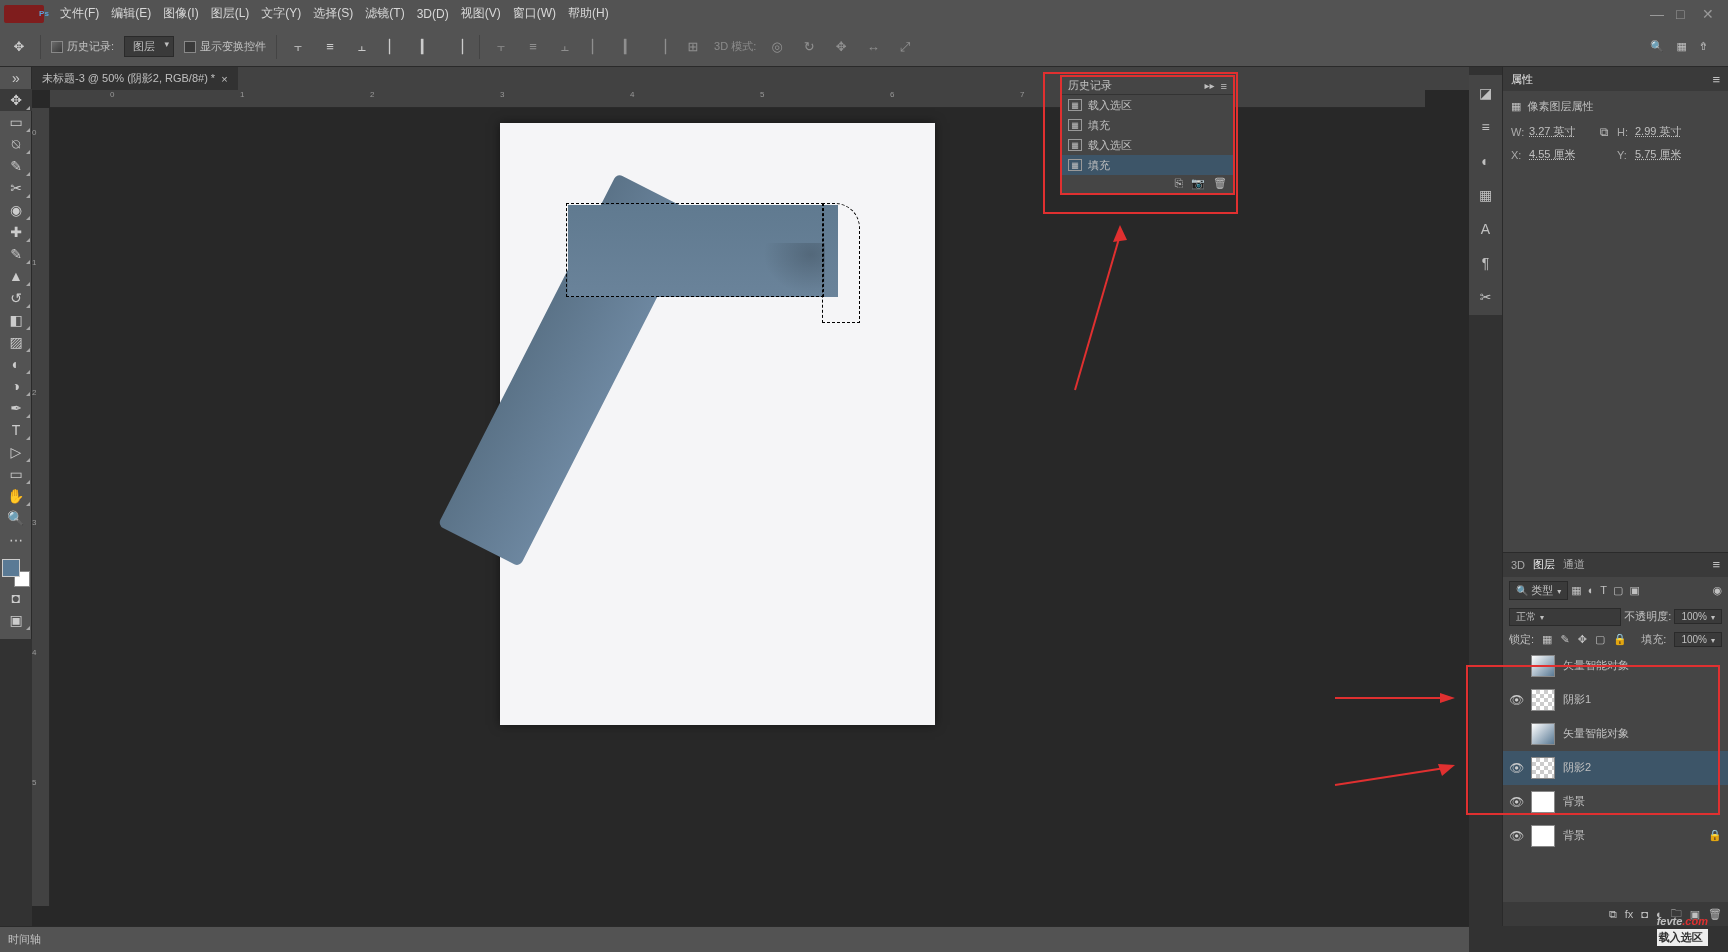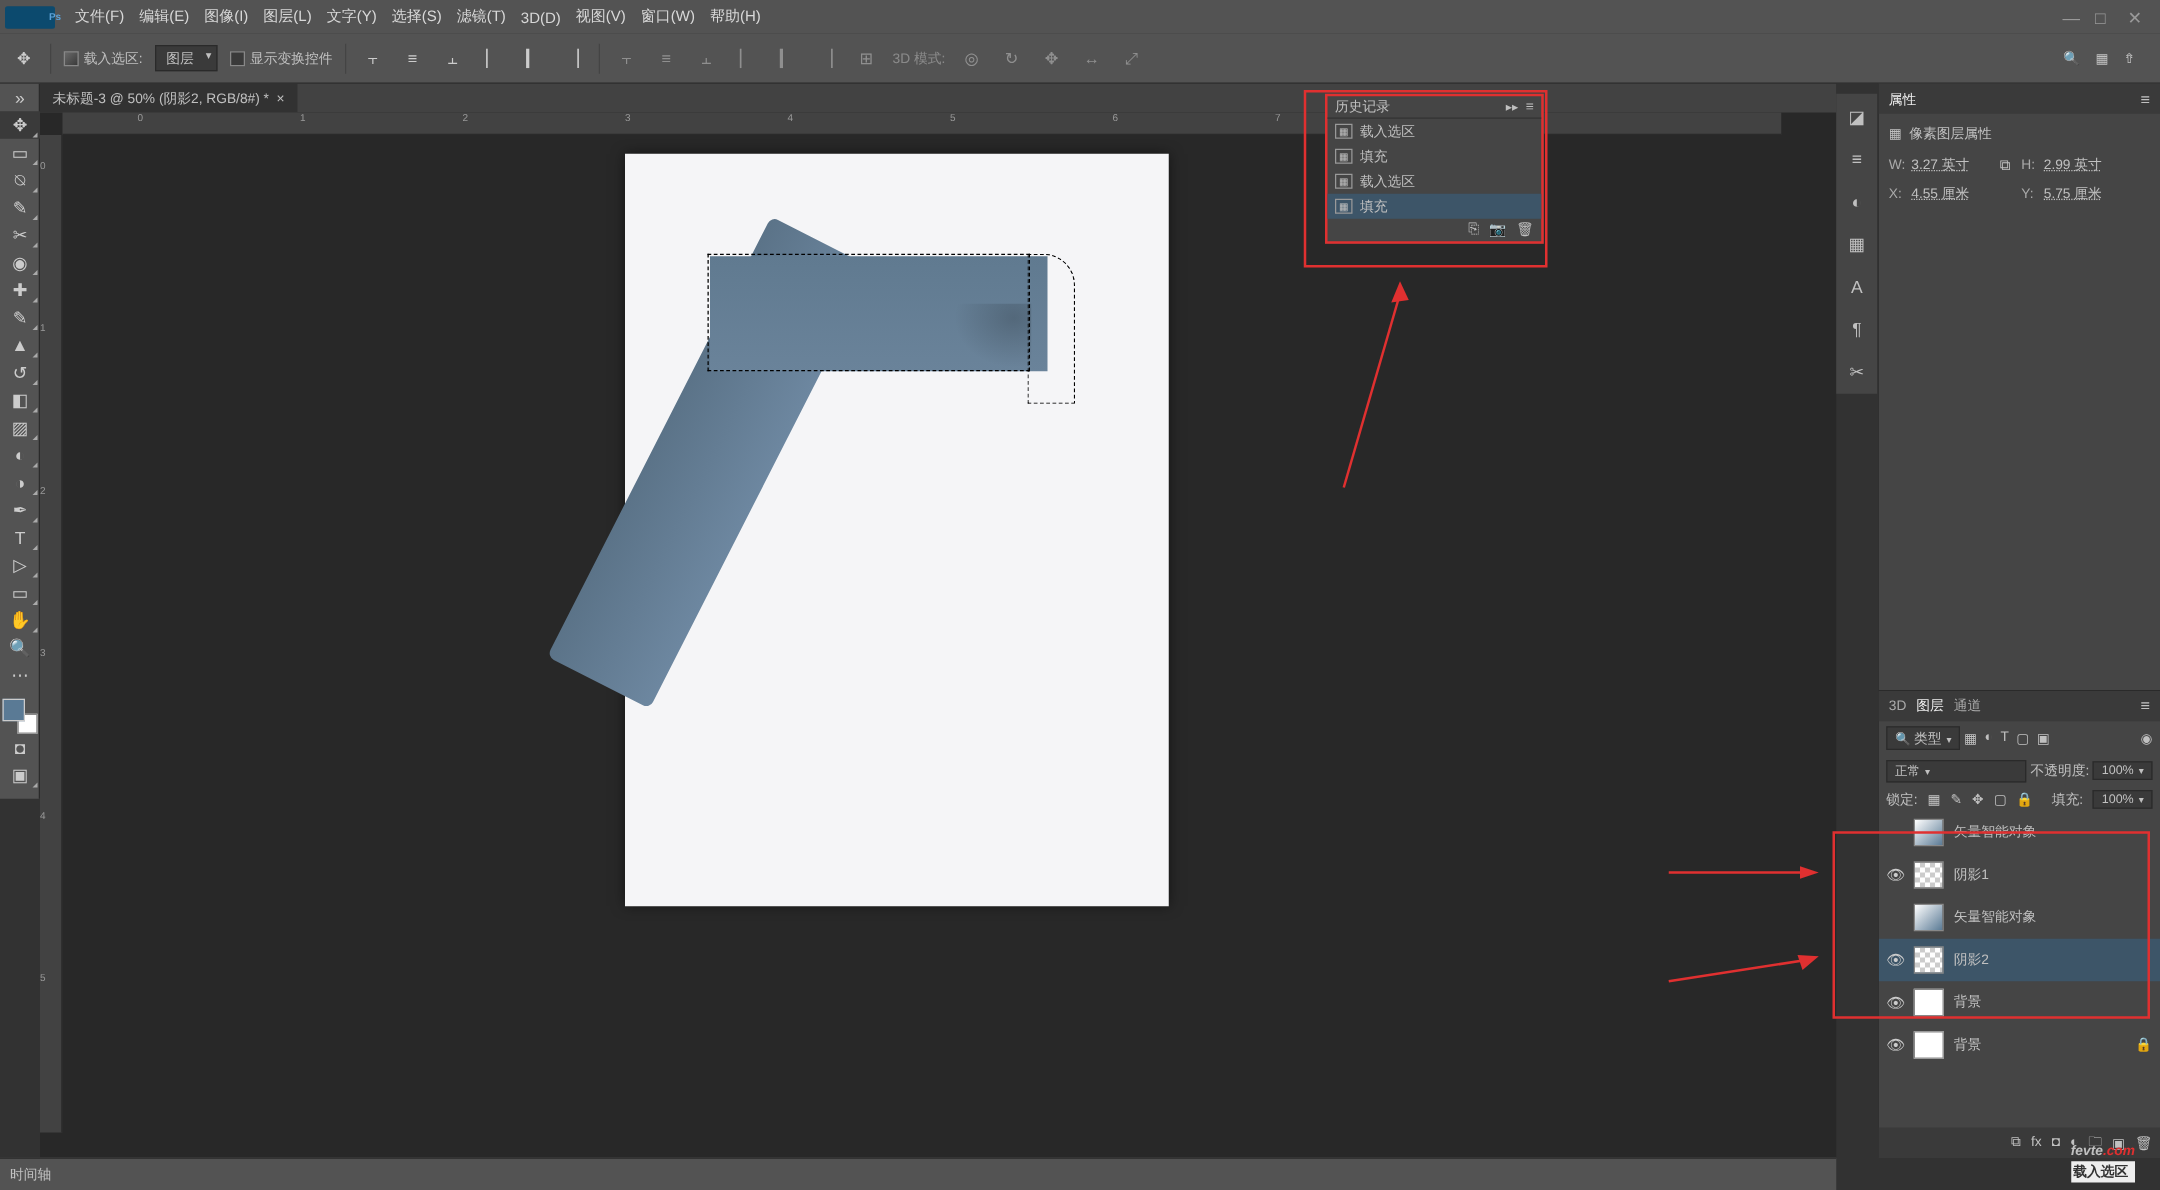--- a/index.html
+++ b/index.html
@@ -1,20 +1,20 @@
 <!DOCTYPE html>
 <html><head>
 <meta charset="utf-8">
 <style>
 * { margin: 0; padding: 0; box-sizing: border-box; font-family: "Microsoft YaHei", sans-serif; font-size: 11px; color: #c0c0c0; }
 body { background: #323232; overflow: hidden; width: 1728px; height: 952px; }
 
 
 .menubar { height: 27px; background: #535353; display: flex; align-items: center; padding: 0 4px; }
-.menubar .ps-logo { width: 18px; height: 18px; background: #0c4a6e; display: flex; align-items: center; justify-content: center; font-size: 8px; font-weight: bold; color: #5ca0d6; margin-right: 10px; border-radius: 2px; padding-left: 40px; }
+.menubar .ps-logo { width: 18px; height: 18px; background: #7f1d1d; display: flex; align-items: center; justify-content: center; font-size: 8px; font-weight: bold; color: #5ca0d6; margin-right: 10px; border-radius: 2px; padding-left: 40px; }
 .menubar .menu-item { padding: 0 6px; cursor: default; font-size: 12px; color: #d8d8d8; }
 .window-controls { margin-left: auto; display: flex; gap: 14px; padding-right: 10px; }
 .window-controls div { width: 12px; font-size: 14px; color: #999; }
 
 
 .options-bar { height: 40px; background: #535353; display: flex; align-items: center; padding: 0 8px; gap: 10px; border-bottom: 1px solid #2a2a2a; }
 .opt-icon { width: 22px; height: 22px; display: flex; align-items: center; justify-content: center; color: #ccc; font-size: 13px; }
 .checkbox { width: 12px; height: 12px; border: 1px solid #888; background: #3a3a3a; display: inline-block; vertical-align: middle; margin-right: 4px; }
 .checkbox.checked { background: linear-gradient(135deg,#6a6a6a,#3a3a3a); }
 .dropdown { background: #3a3a3a; border: 1px solid #2a2a2a; padding: 2px 18px 2px 8px; position: relative; }
@@ -133,21 +133,21 @@
   <div class="window-controls">
     <div>—</div>
     <div>□</div>
     <div>✕</div>
   </div>
 </div>
 
 <div class="options-bar">
   <div class="opt-icon">✥</div>
   <div class="sep"></div>
-  <div><span class="checkbox checked"></span><span>载入选区:</span></div>
+  <div><span class="checkbox checked"></span><span>历史记录:</span></div>
   <div class="dropdown">图层</div>
   <div><span class="checkbox"></span><span>显示变换控件</span></div>
   <div class="sep"></div>
   <div class="opt-icon">⫟</div>
   <div class="opt-icon">≡</div>
   <div class="opt-icon">⫠</div>
   <div class="opt-icon">▏</div>
   <div class="opt-icon">▎</div>
   <div class="opt-icon">▕</div>
   <div class="sep"></div>

